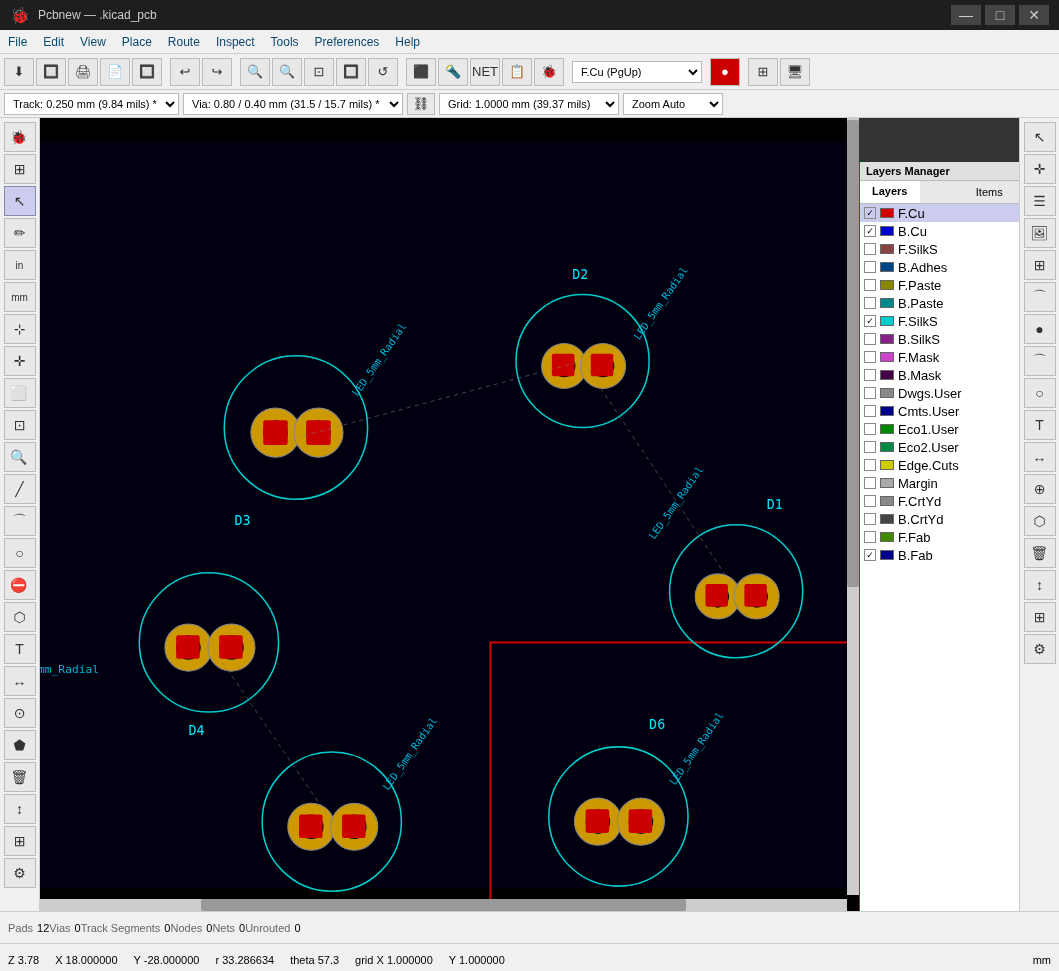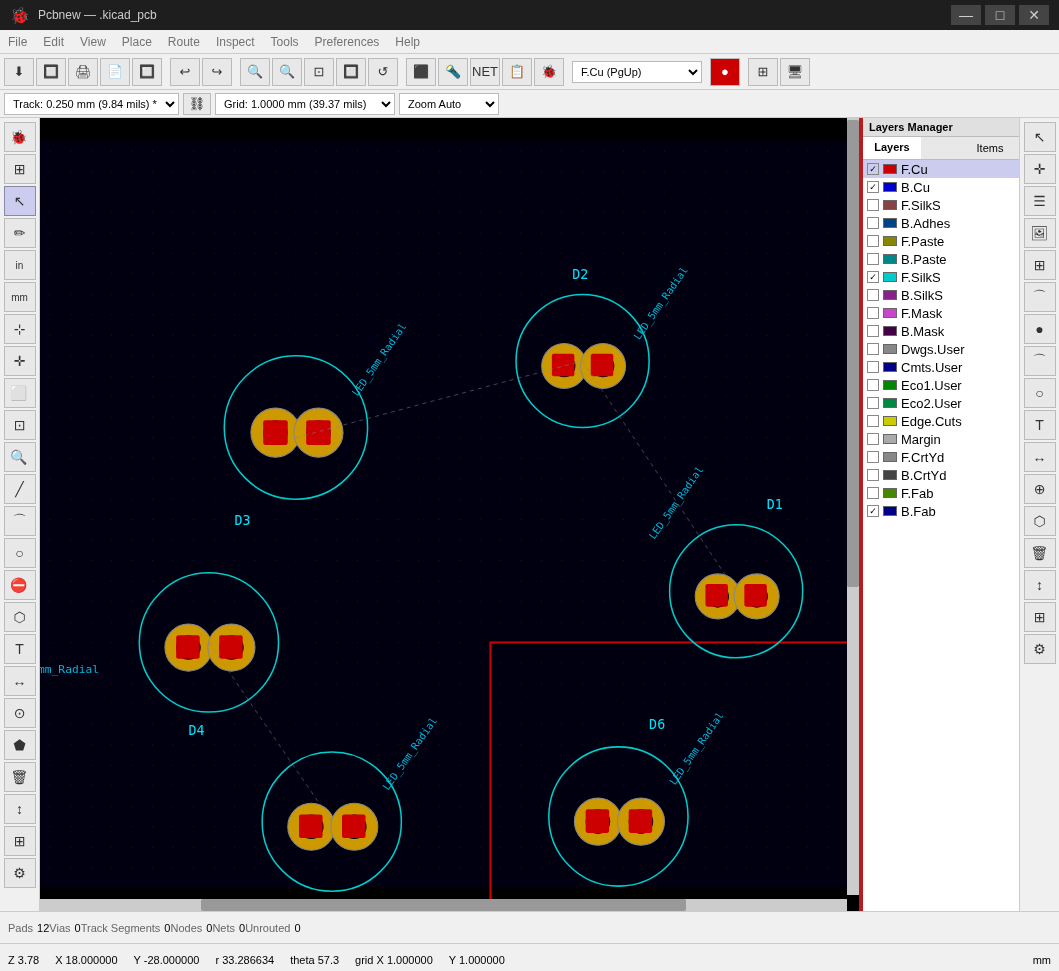--- a/index.html
+++ b/index.html
@@ -28,21 +28,21 @@
       background: #f0f0f0;
       height: 24px;
       display: flex;
       align-items: center;
       border-bottom: 1px solid #ccc;
     }
     .menu-item {
       padding: 2px 8px;
       cursor: pointer;
       font-size: 12px;
-      color: #737373;
+      color: #0c4a6e;
     }
 
     
     #toolbar1 {
       background: #f0f0f0;
       height: 36px;
       display: flex;
       align-items: center;
       padding: 2px 4px;
       gap: 2px;
@@ -104,23 +104,24 @@
       flex: 1;
       background: #000;
       position: relative;
       overflow: hidden;
     }
 
     
     #right-panel {
       width: 160px;
       background: #f5f5f5;
-      border-left: 4px solid #b91c1c;
+      border-left: 1px solid #b91c1c;
       display: flex;
       flex-direction: column;
+      margin-top: 44px;
     }
 
     #layers-manager-title {
       background: #e0e0e0;
       padding: 3px 6px;
       font-size: 11px;
       font-weight: bold;
       border-bottom: 1px solid #bbb;
     }
 
@@ -293,20 +294,23 @@
   <button class="tb-btn" style="background:#cc0000;color:#fff;">●</button>
   <div class="tb-sep"></div>
   <button class="tb-btn">⊞</button>
   <button class="tb-btn">🖥</button>
 </div>
 
 <div id="infobar">
   <select class="info-select" style="width:175px;">
     <option>Track: 0.250 mm (9.84 mils) *</option>
   </select>
+  <select class="info-select" style="width:220px;">
+    <option>Via: 0.80 / 0.40 mm (31.5 / 15.7 mils) *</option>
+  </select>
   <div class="info-icon">⛓</div>
   <select class="info-select" style="width:180px;">
     <option>Grid: 1.0000 mm (39.37 mils)</option>
   </select>
   <select class="info-select" style="width:100px;">
     <option>Zoom Auto</option>
   </select>
 </div>
 
 <div id="main">

